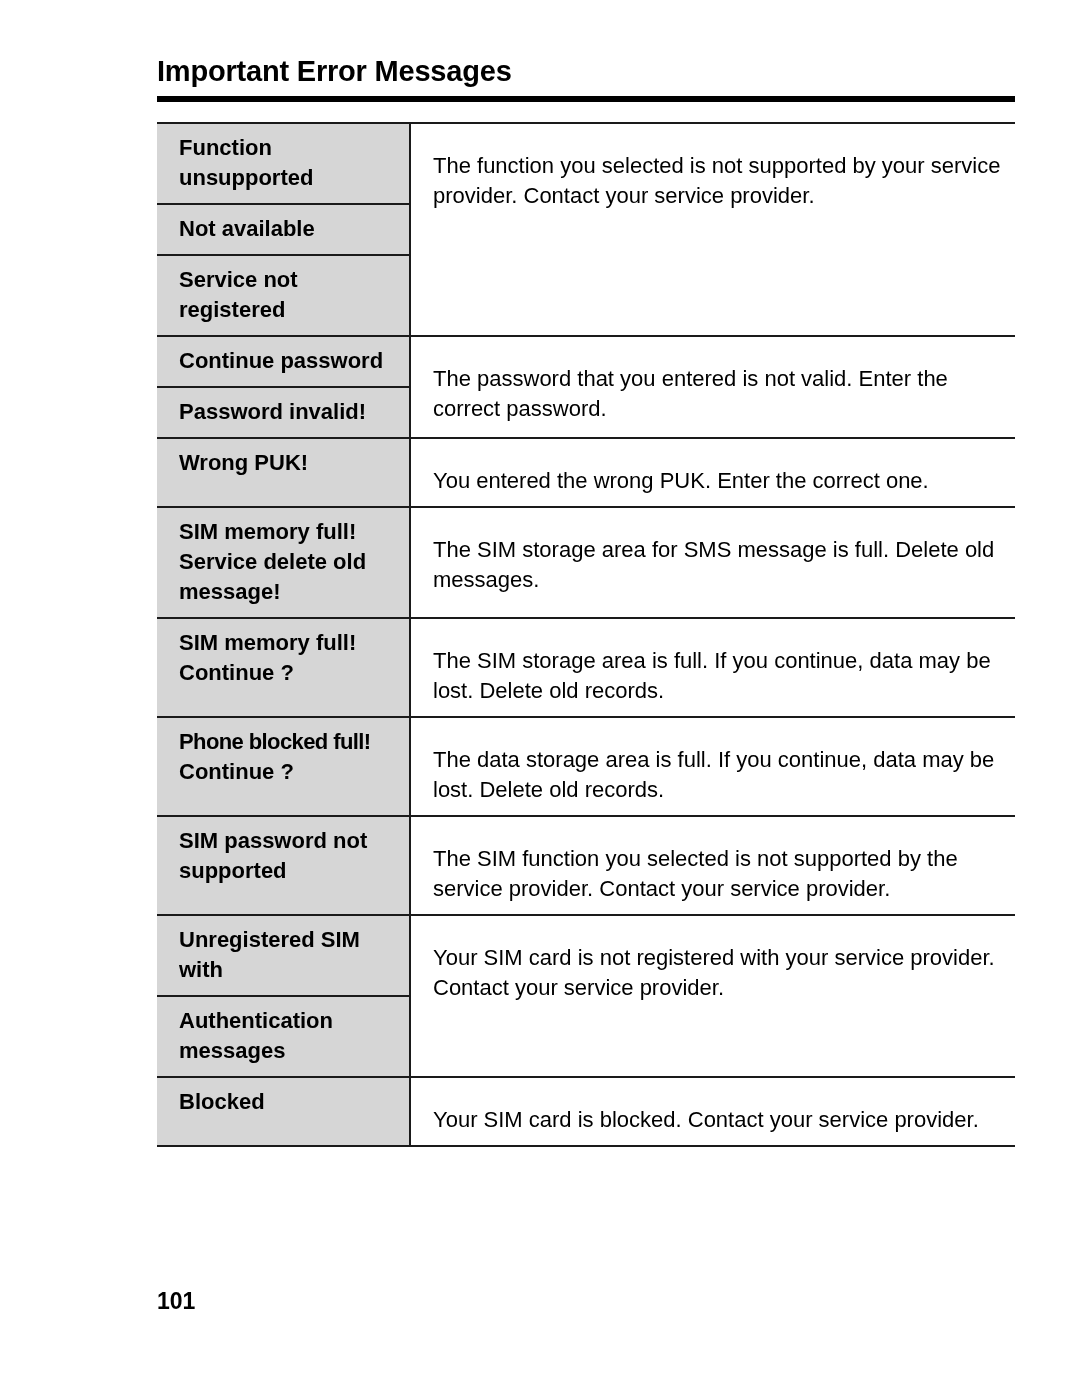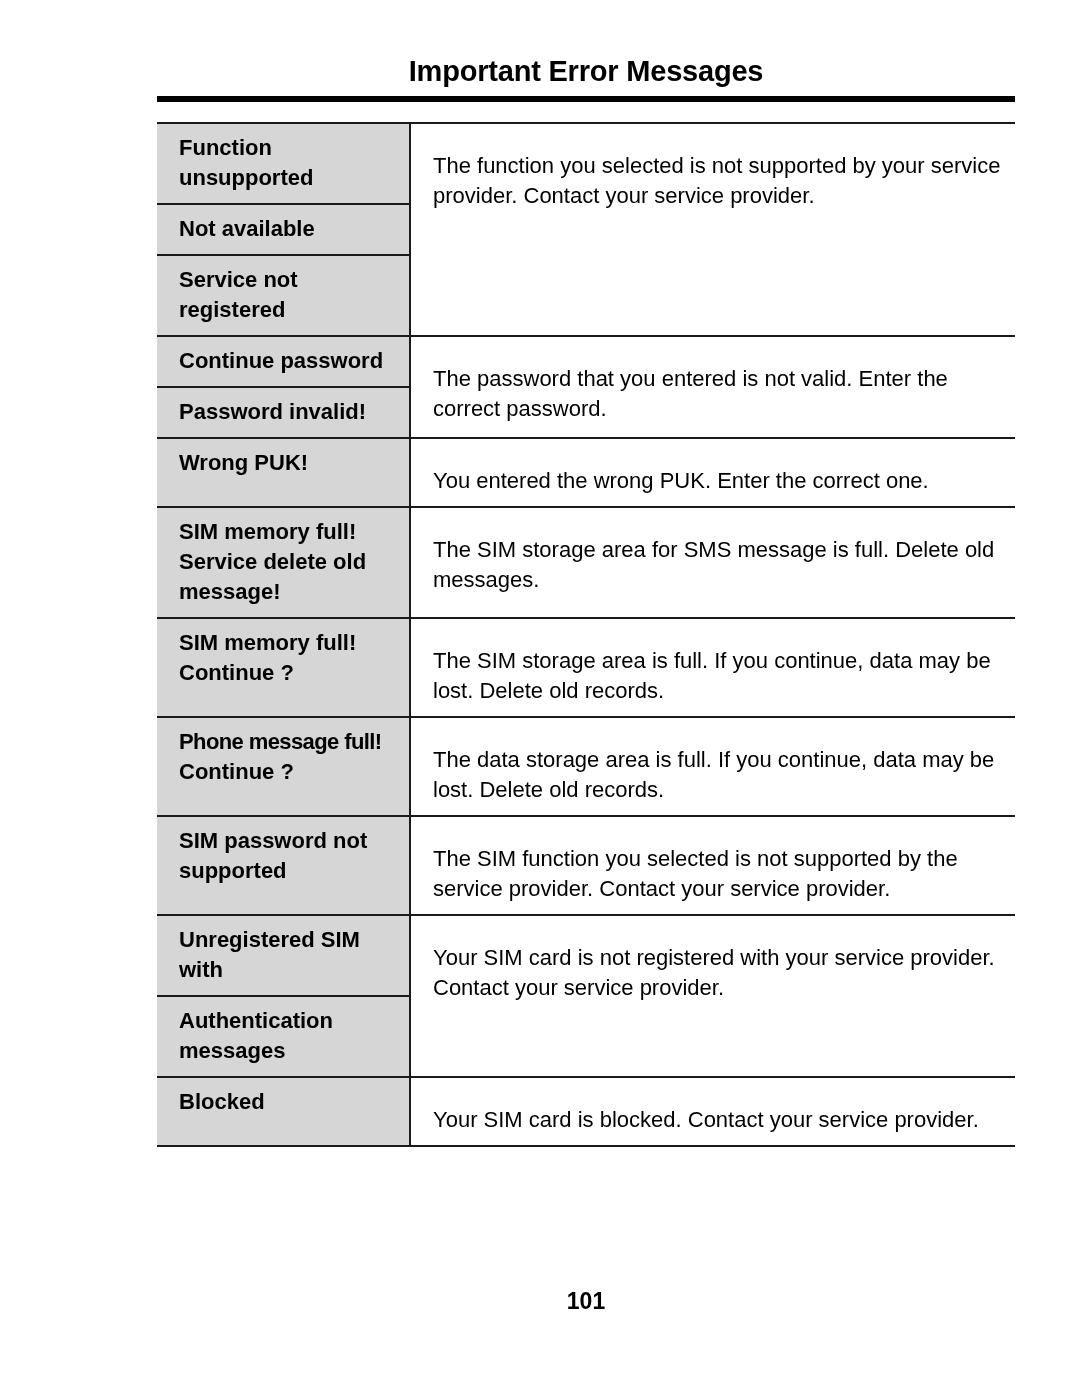--- a/index.html
+++ b/index.html
@@ -23,21 +23,21 @@
     width: 1080px;
     height: 1379px;
   }
 
   
   .page-header {
     position: absolute;
     left: 157px;
     top: 54px;
     width: 858px;
-    text-align: center;
+    text-align: left;
   }
   .page-header-title {
     font-size: 29px;
     font-weight: bold;
     letter-spacing: -0.2px;
     line-height: 34px;
     white-space: nowrap;
   }
   .header-rule {
     position: absolute;
@@ -94,21 +94,21 @@
   .msg-line.condensed {
     letter-spacing: -0.6px;
   }
 
   
   .folio {
     position: absolute;
     left: 157px;
     top: 1288px;
     width: 858px;
-    text-align: center;
+    text-align: left;
     font-size: 23px;
     font-weight: bold;
   }
 </style>
 </head>
 <body>
 
 <div class="page">
 
   <div class="page-header">
@@ -168,21 +168,21 @@
         </tr>
         <tr>
           <td class="msg-cell">
             <span class="msg-line">SIM memory full!</span>
             <span class="msg-line">Continue ?</span>
           </td>
           <td class="desc-cell" rowspan="1">The SIM storage area is full. If you continue, data may be lost. Delete old records.</td>
         </tr>
         <tr>
           <td class="msg-cell">
-            <span class="msg-line condensed">Phone message full!</span>
+            <span class="msg-line condensed">Phone blocked full!</span>
             <span class="msg-line">Continue ?</span>
           </td>
           <td class="desc-cell" rowspan="1">The data storage area is full. If you continue, data may be lost. Delete old records.</td>
         </tr>
         <tr>
           <td class="msg-cell">
             <span class="msg-line">SIM password not</span>
             <span class="msg-line">supported</span>
           </td>
           <td class="desc-cell" rowspan="1">The SIM function you selected is not supported by the service provider. Contact your service provider.</td>

